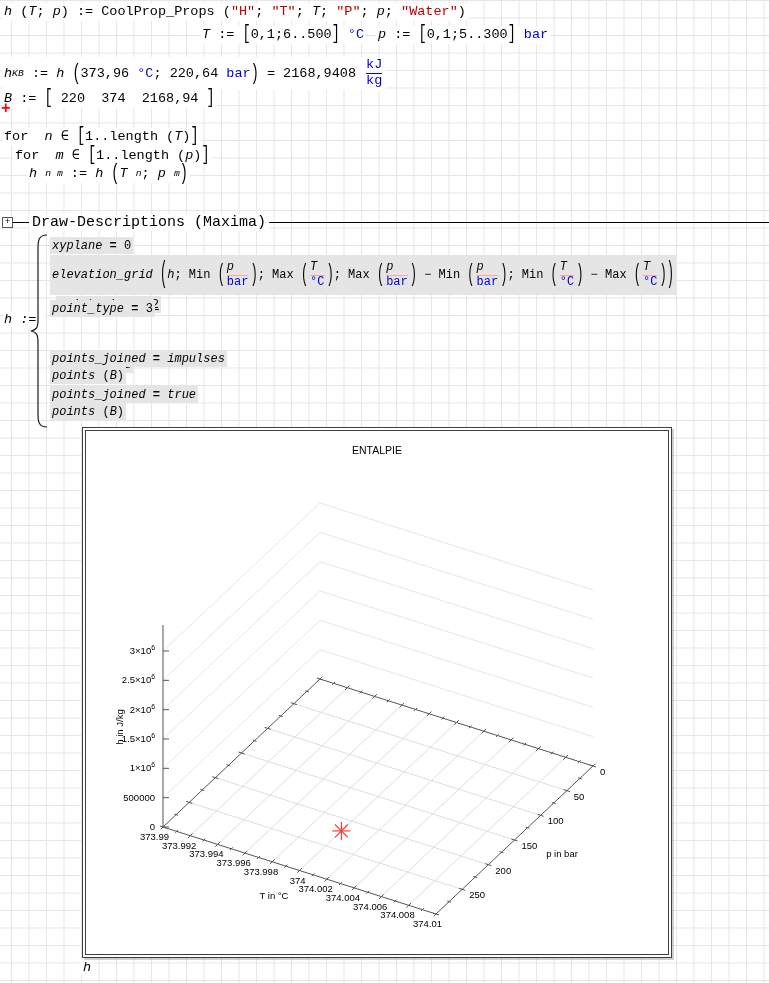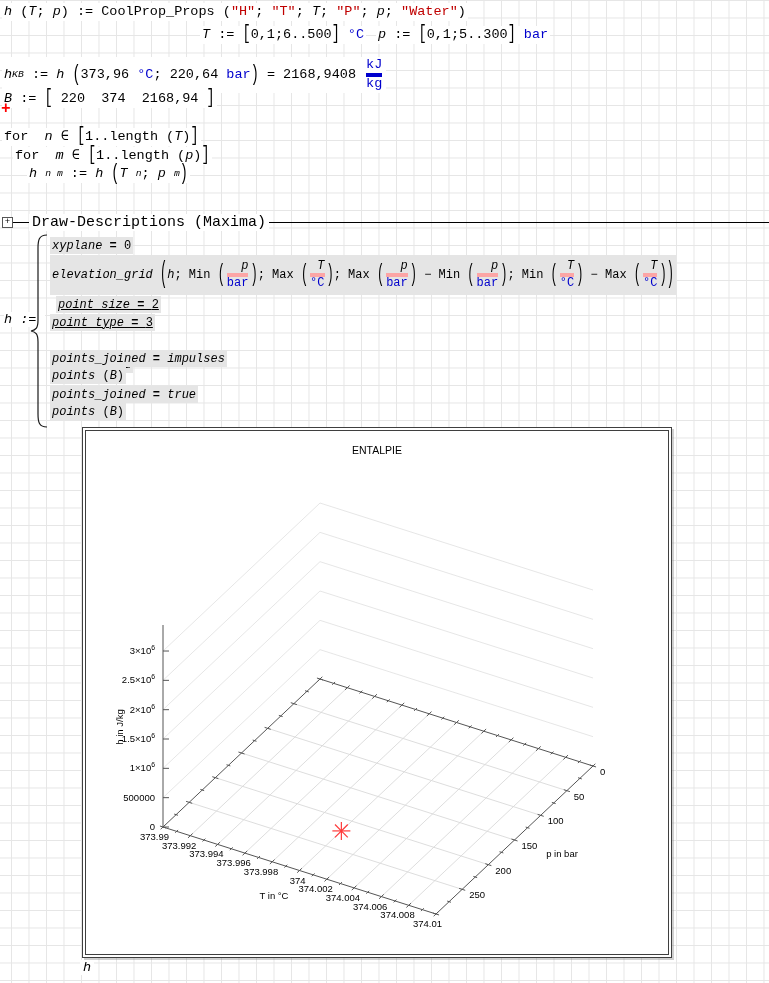--- a/index.html
+++ b/index.html
@@ -22,22 +22,22 @@
   .s-p{font-style:normal}
   .s-v{font-style:italic}
   .s-str{color:#c00000}
   .s-u{color:#0000cd}
   .s-b{font-weight:bold}
   .s-sub{font-style:italic;font-size:0.72em;vertical-align:-0.55em}
   .s-big{display:inline-block;transform:scaleY(1.45);transform-origin:50% 55%}
   .s-tall{display:inline-block;transform:scaleY(1.6);transform-origin:50% 52%}
   .s-tallf{display:inline-block;transform:scaleY(2.0);transform-origin:50% 52%}
   .s-tall2{display:inline-block;transform:scaleY(2.5);transform-origin:50% 52%}
-  .frac{display:inline-flex;flex-direction:column;text-align:right;vertical-align:middle;line-height:1.1;padding:0 2px}
-  .frac .fd{border-top:4px solid #fca5a5}
+  .frac{display:inline-flex;flex-direction:column;text-align:left;vertical-align:middle;line-height:1.1;padding:0 2px}
+  .frac .fd{border-top:1px solid #fca5a5}
   .frac.uf{color:#0000cd}
   .frac.uf .fd{border-color:#0000cd}
   #cursor-plus{position:absolute;left:1px;top:100px;color:#f00;font-size:16px;font-weight:bold;background:transparent}
   #section-header{position:absolute;left:0;top:215px;width:769px;display:flex;align-items:center;height:14px}
   #section-toggle{width:9px;height:9px;border:1px solid #555;background:#fff;font-size:9px;line-height:8px;text-align:center;margin-left:2px;color:#000}
   .hline{height:1px;background:#000}
   #section-dash{width:16px}
   #section-label{font-size:15px;background:#fff;padding:0 3px;white-space:pre}
   #section-rule{flex:1}
   #maxima-block .mrow{position:absolute;background:#e5e5e5;white-space:pre;font-size:12px;display:flex;align-items:center;padding:0 2px}
@@ -72,21 +72,21 @@
   <div id="section-toggle">+</div>
   <div id="section-dash" class="hline"></div>
   <div id="section-label">Draw-Descriptions (Maxima)</div>
   <div id="section-rule" class="hline"></div>
 </div>
 
 <div id="maxima-block">
     <div class="mrow" style="left: 50px; top: 237px; height: 17px;"><span class="s-v">xyplane</span><span class="s-b"> = </span><span class="s-p">0</span></div>
     <div class="mrow" style="left: 50px; top: 255px; height: 40px;"><span class="s-v">elevation_grid</span><span class="s-p"> </span><span class="s-tall2">(</span><span class="s-v">h</span><span class="s-p">; Min </span><span class="s-tallf">(</span><span class="frac"><span class="fn"><span class="s-v">p</span></span><span class="fd"><span class="s-u">bar</span></span></span><span class="s-tallf">)</span><span class="s-p">; Max </span><span class="s-tallf">(</span><span class="frac"><span class="fn"><span class="s-v">T</span></span><span class="fd"><span class="s-u">°C</span></span></span><span class="s-tallf">)</span><span class="s-p">; Max </span><span class="s-tallf">(</span><span class="frac"><span class="fn"><span class="s-v">p</span></span><span class="fd"><span class="s-u">bar</span></span></span><span class="s-tallf">)</span><span class="s-p"> − Min </span><span class="s-tallf">(</span><span class="frac"><span class="fn"><span class="s-v">p</span></span><span class="fd"><span class="s-u">bar</span></span></span><span class="s-tallf">)</span><span class="s-p">; Min </span><span class="s-tallf">(</span><span class="frac"><span class="fn"><span class="s-v">T</span></span><span class="fd"><span class="s-u">°C</span></span></span><span class="s-tallf">)</span><span class="s-p"> − Max </span><span class="s-tallf">(</span><span class="frac"><span class="fn"><span class="s-v">T</span></span><span class="fd"><span class="s-u">°C</span></span></span><span class="s-tallf">)</span><span class="s-tall2">)</span></div>
     <div class="mrow" style="left: 56px; top: 296px; height: 17px; text-decoration: underline;"><span class="s-v">point_size</span><span class="s-b"> = </span><span class="s-p">2</span></div>
-    <div class="mrow" style="left: 50px; top: 314px; height: 17px; text-decoration: underline;"><span class="s-v">point_type</span><span class="s-b"> = </span><span class="s-p">3</span></div>
+    <div class="mrow" style="left: 50px; top: 300px; height: 17px;"><span class="s-v">point_type</span><span class="s-b"> = </span><span class="s-p">3</span></div>
     <div class="mrow" style="left: 50px; top: 332px; height: 17px; margin-top: 24px;"><span class="s-v">color</span><span class="s-b"> = </span><span class="s-v">red</span></div>
     <div class="mrow" style="left: 50px; top: 350px; height: 17px;"><span class="s-v">points_joined</span><span class="s-b"> = </span><span class="s-v">impulses</span></div>
     <div class="mrow" style="left: 50px; top: 367px; height: 17px;"><span class="s-v">points</span><span class="s-p"> (</span><span class="s-v">B</span><span class="s-p">)</span></div>
     <div class="mrow" style="left: 50px; top: 386px; height: 17px;"><span class="s-v">points_joined</span><span class="s-b"> = </span><span class="s-v">true</span></div>
     <div class="mrow" style="left: 50px; top: 403px; height: 17px;"><span class="s-v">points</span><span class="s-p"> (</span><span class="s-v">B</span><span class="s-p">)</span></div>
   </div>
 <div id="maxima-lhs"><span class="s-v">h := </span></div>
 <svg id="maxima-brace" width="22" height="196">
   <path d="M 19 2 C 11 2 10 7 10 15 L 10 87 C 10 95 8 97 3 98 C 8 99 10 101 10 109 L 10 181 C 10 189 11 194 19 194" fill="none" stroke="#1a1a1a" stroke-width="1.2"></path>
 </svg>

